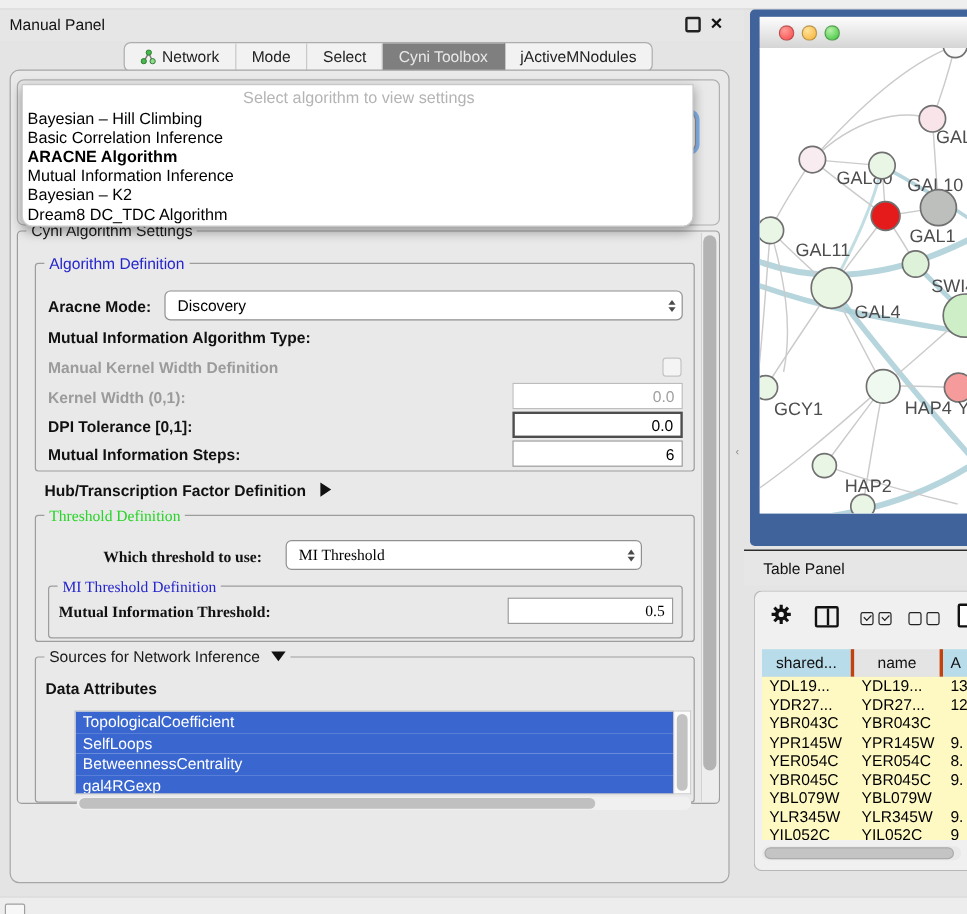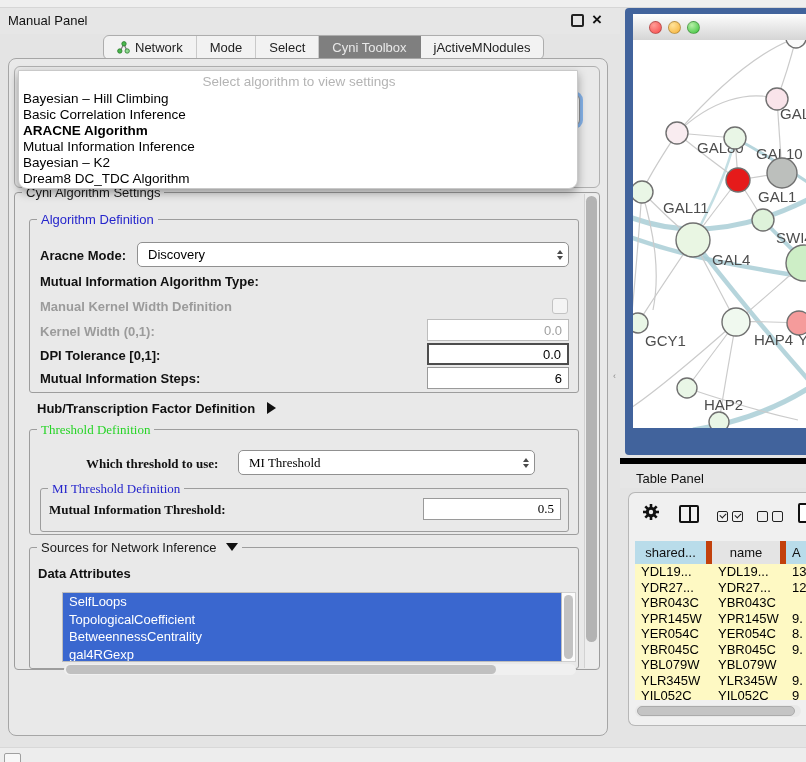--- a/index.html
+++ b/index.html
@@ -81,38 +81,38 @@
   #net-frame{left:625px;top:8px;width:181px;height:447px;background:#41639c;border-radius:4px 0 0 4px;}
   #net-titlebar{left:8px;top:6px;width:173px;height:26px;background:linear-gradient(#fdfdfd,#d5d5d5);
     border-bottom:1px solid #a9a9a9;position:absolute;}
   .light{position:absolute;top:7px;width:13px;height:13px;border-radius:50%;border:1px solid rgba(0,0,0,.25);box-sizing:border-box;}
   #light-red{left:16px;background:radial-gradient(circle at 35% 30%,#ff9d97,#f7484a);}
   #light-yellow{left:35px;background:radial-gradient(circle at 35% 30%,#ffe39b,#f6b035);}
   #light-green{left:54px;background:radial-gradient(circle at 35% 30%,#b7f0a8,#37c138);}
   #net-canvas{left:8px;top:32px;width:173px;height:388px;background:#ffffff;position:absolute;overflow:hidden;}
   #net-canvas svg{position:absolute;left:0;top:0;}
   
-  #tp-header{left:620px;top:458px;width:186px;height:30px;background:#e6e6e6;border-top:6px solid #000000;}
+  #tp-header{left:620px;top:458px;width:186px;height:30px;background:#e6e6e6;border-top:1px solid #000000;}
   #tp-title{left:16px;top:7px;font-size:13px;color:#111;position:absolute;}
   #tp-container{left:628px;top:492px;width:178px;height:234px;background:#f0f0f0;
     border:1px solid #b7b7b7;border-radius:7px 0 0 7px;border-right:none;}
   .ticonbox{position:absolute;top:12px;}
   #icon-cols{left:50px;width:20px;height:18px;border:2px solid #111;border-radius:2px;}
   #icon-cols::after{content:"";position:absolute;left:8px;top:0;width:2px;height:14px;background:#111;}
   .cb{display:inline-block;width:11px;height:11px;border:1.6px solid #222;border-radius:2px;position:relative;margin-right:4px;box-sizing:border-box;}
   .cb.checked::after{content:"";position:absolute;left:1.5px;top:1px;width:5px;height:3px;
     border-left:1.6px solid #222;border-bottom:1.6px solid #222;transform:rotate(-45deg);}
   #icon-checked{left:88px;top:15px;}
   #icon-unchecked{left:128px;top:15px;}
   #icon-doc{left:169px;top:10px;width:14px;height:20px;border:2px solid #111;border-radius:2px;background:#fff;}
   
   #net-table{left:6px;top:48px;width:172px;position:absolute;}
   .thead{display:flex;height:23px;border-bottom:2px solid #39506b;}
   .th{font-size:13px;color:#111;display:flex;align-items:center;justify-content:center;
-    border-right:6px solid #c2410c;box-sizing:border-box;background:#e4e4e4;}
+    border-right:3px solid #c2410c;box-sizing:border-box;background:#e4e4e4;}
   .th.hl{background:#b9dcea;}
   #tbody{position:absolute;left:0;top:23px;width:172px;height:136px;overflow:hidden;background:#fef9c3;}
   .tr{display:flex;height:15.5px;}
   .td{font-size:13px;color:#000;white-space:nowrap;overflow:hidden;box-sizing:border-box;padding-left:6px;display:flex;align-items:center;}
   #tbl-hscroll{left:6px;top:212px;width:166px;height:12px;background:#e9e9e9;border-radius:6px;position:absolute;}
   #tbl-hthumb{left:2px;top:1px;width:158px;height:10px;background:#c4c4c4;border:1px solid #ababab;border-radius:6px;position:absolute;box-sizing:border-box;}
   
   #bottom-strip{left:0;top:747px;width:806px;height:15px;background:#ededed;border-top:1px solid #d8d8d8;}
   #corner-icon{left:4px;top:753px;width:17px;height:12px;background:#f7f7f7;border:1px solid #9f9f9f;border-radius:2px;}
   #divider-handle{left:613px;top:372px;width:5px;height:9px;color:#8a8a8a;font-size:9px;line-height:9px;}
@@ -235,22 +235,22 @@
     </div>
   </div>
 
   <div class="group" id="grp-sources">
     <span class="legend">
       <span>Sources for Network Inference</span>
       <span class="tri-down"></span>
     </span>
     <span class="lbl" style="left:8px;top:18px;">Data Attributes</span>
     <div class="abs" id="attr-list">
+        <div class="attr-item">TopologicalCoefficient</div>
         <div class="attr-item">SelfLoops</div>
-        <div class="attr-item">TopologicalCoefficient</div>
         <div class="attr-item">BetweennessCentrality</div>
         <div class="attr-item">gal4RGexp</div>
       </div>
     <div class="abs" id="attr-vscroll">
         <span id="attr-vthumb"></span>
       </div>
     <div class="abs" id="attr-hscroll">
         <span id="attr-hthumb"></span>
       </div>
   </div>

